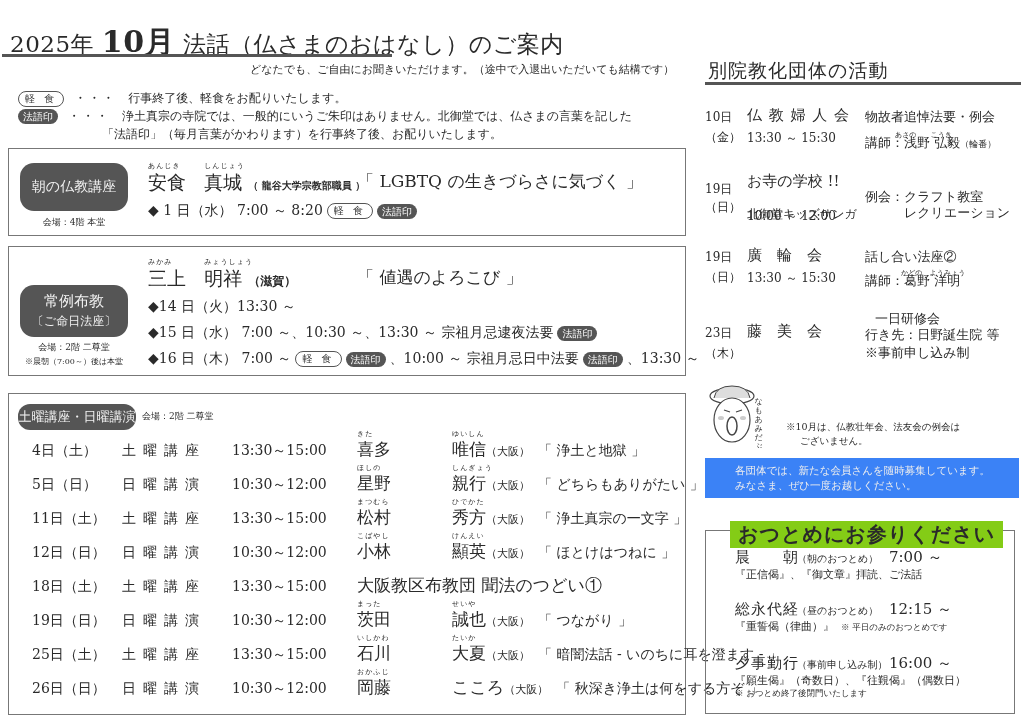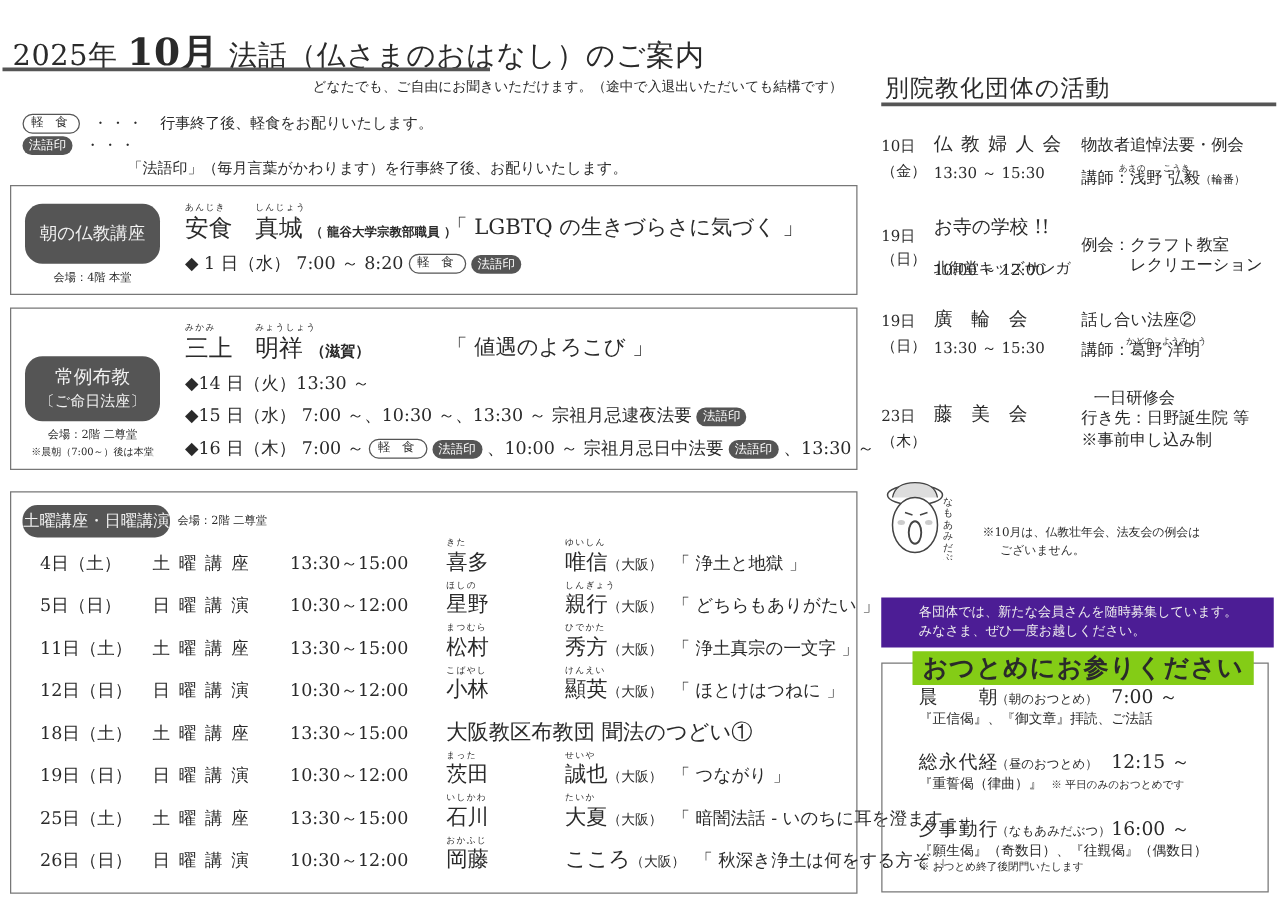--- a/index.html
+++ b/index.html
@@ -45,21 +45,21 @@
     
     .r-title { left: 708px; top: 58px; font-size: 19px; white-space: nowrap; letter-spacing: 1px; }
     .r-rule { left: 705px; top: 82px; width: 316px; height: 3px; background: #555; }
     .act { position: absolute; left: 705px; font-size: 13px; }
     .act .date { position: absolute; left: 0; width: 36px; line-height: 18px; font-size: 12px; }
     .act .name { position: absolute; left: 42px; font-size: 15px; white-space: nowrap; }
     .act .time { position: absolute; left: 42px; font-size: 12px; white-space: nowrap; }
     .act .desc { position: absolute; left: 160px; font-size: 13px; white-space: nowrap; line-height: 18px; }
     .act .small { font-size: 9px; }
 
-    .notice { left: 705px; top: 458px; width: 314px; height: 40px; background: #4c1d95; color: #eee; font-size: 10.5px; padding: 5px 0 0 30px; line-height: 15px; margin-top: 20px; }
+    .notice { left: 705px; top: 458px; width: 314px; height: 40px; background: #3b82f6; color: #eee; font-size: 10.5px; padding: 5px 0 0 30px; line-height: 15px; }
 
     .otsu-box { left: 705px; top: 530px; width: 310px; height: 184px; border: 1.5px solid #777; }
     .otsu-title { left: 730px; top: 521px; background: #84cc16; padding: 0 8px; font-size: 20px; font-weight: bold; white-space: nowrap; font-family: "DejaVu Sans", sans-serif; letter-spacing: 1px; }
     .otsu-line { position: absolute; left: 735px; white-space: nowrap; }
     .otsu-head { font-size: 15px; display: flex; align-items: baseline; }
     .otsu-head .nm { width: 62px; letter-spacing: 1px; }
     .otsu-head .sub { font-size: 10px; width: 92px; }
     .otsu-head .tm { font-size: 15px; }
     .otsu-desc { font-size: 11px; }
     .otsu-note { font-size: 8.5px; }
@@ -76,20 +76,21 @@
 <div class="abs subtitle">どなたでも、ご自由にお聞きいただけます。（途中で入退出いただいても結構です）</div>
 
 <div class="abs legend-row" style="top:90px;">
   <span class="badge-outline">軽 食</span>
   <span class="dots">・・・</span>
   <span>行事終了後、軽食をお配りいたします。</span>
 </div>
 <div class="abs legend-row" style="top:108px;">
   <span class="badge-fill">法語印</span>
   <span class="dots">・・・</span>
+  <span>浄土真宗の寺院では、一般的にいうご朱印はありません。北御堂では、仏さまの言葉を記した</span>
 </div>
 <div class="abs legend-row" style="top:126px; left:102px;text-align:right;">
   <span>「法語印」（毎月言葉がかわります）を行事終了後、お配りいたします。</span>
 </div>
 
 <div class="abs box" style="left:8px; top:148px; width:678px; height:88px;"></div>
 <div class="abs pill" style="left:20px; top:163px; width:108px; height:48px; font-size:14px;">
   <span>朝の仏教講座</span>
 </div>
 <div class="abs venue" style="left:20px; top:216px; width:108px;">会場：4階 本堂</div>
@@ -294,18 +295,18 @@
   <div class="otsu-head">
       <span class="nm">総永代経</span>
       <span class="sub">（昼のおつとめ）</span>
       <span class="tm">12:15 ～</span>
     </div>
   <div class="otsu-desc"><span>『重誓偈（律曲）』</span>&nbsp;&nbsp;<span class="otsu-note">※ 平日のみのおつとめです</span></div>
 </div>
 <div class="otsu-line" style="top:654px;">
   <div class="otsu-head">
       <span class="nm">夕事勤行</span>
-      <span class="sub">（なもあみだぶつ）</span>
+      <span class="sub">（事前申し込み制）</span>
       <span class="tm">16:00 ～</span>
     </div>
   <div class="otsu-desc">『願生偈』（奇数日）、『往覲偈』（偶数日）</div>
   <div class="otsu-note">※ おつとめ終了後閉門いたします</div>
 </div>
 
 </body></html>

